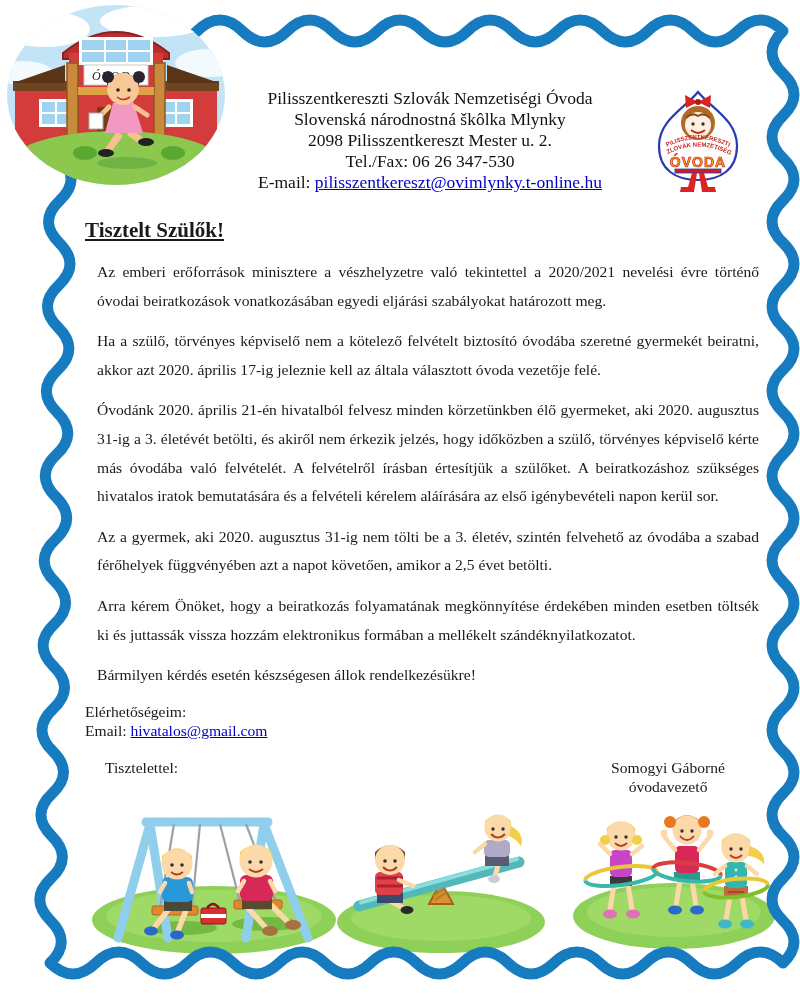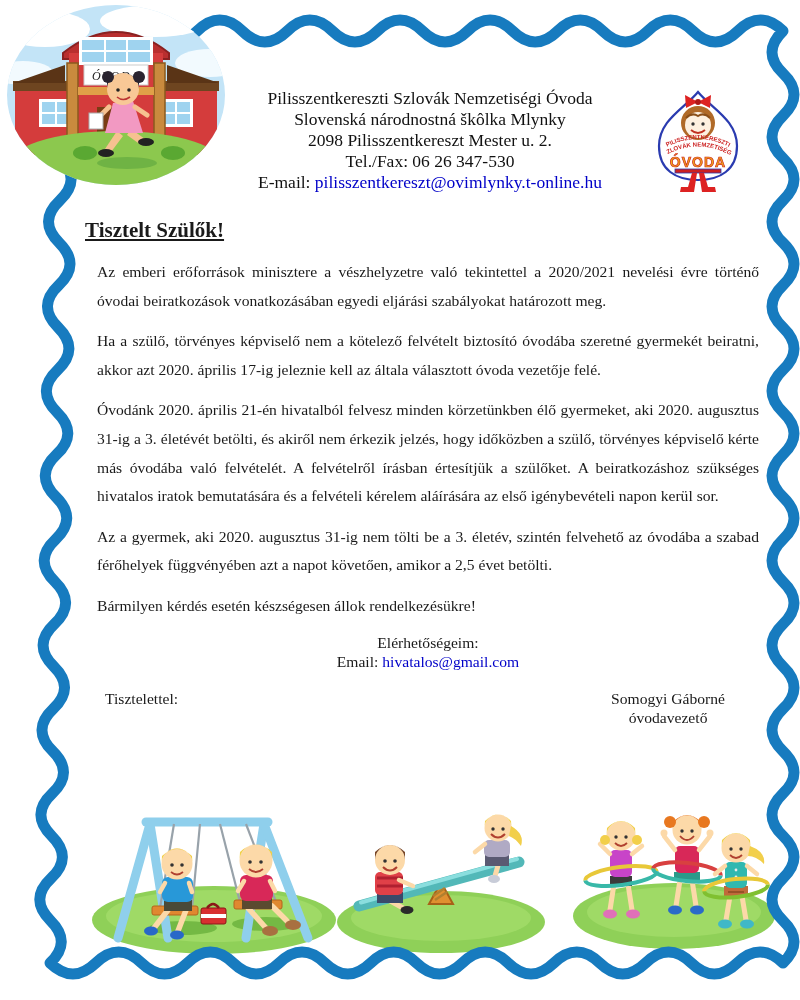--- a/index.html
+++ b/index.html
@@ -13,35 +13,35 @@
   .logo-illu{position:absolute;left:645px;top:86px;z-index:6;}
   .scene{position:absolute;z-index:2;}
   .scene-swing{left:88px;top:788px;}
   .scene-seesaw{left:333px;top:810px;}
   .scene-hoops{left:568px;top:788px;}
 
   .header-block{
     position:absolute;left:160px;top:88px;width:540px;z-index:4;
     text-align:center;font-size:17.5px;line-height:21px;color:#111;
   }
-  a.doc-link{color:#0000c8;cursor:pointer;}
+  a.doc-link{color:#0000c8;text-decoration:underline;cursor:pointer;}
 
   .title-block{
     position:absolute;left:85px;top:218px;width:685px;z-index:4;
     text-align:left;font-size:21px;font-weight:bold;
   }
   .title-block span{text-decoration:underline;}
 
   .body-block{
     position:absolute;left:85px;top:246px;width:686px;z-index:3;
     font-size:15.6px;line-height:28.6px;text-align:justify;
   }
   .body-block p{margin:12px;}
   .contact-block{margin-top:7px;line-height:19.5px;text-align:left;}
-  .contact-block div{white-space:pre-wrap;text-align:center;}
+  .contact-block div{white-space:pre-wrap;}
   .sig-row{margin-top:17px;display:flex;line-height:19.5px;}
   .sig-left{flex:0 0 auto;margin-left:20px;}
   .sig-right{margin-left:auto;margin-right:46px;text-align:center;}
 </style>
 </head>
 <body>
 
 <svg class="border-svg" width="800" height="1000">
   <path id="wavyRect" fill="none" stroke="#177bbf" stroke-width="11" stroke-linejoin="round" stroke-linecap="round" d="M62 31 Q84.5 53.0 107.1 31.0 Q129.6 9.0 152.1 31.0 Q174.7 53.0 197.2 31.0 Q219.7 9.0 242.3 31.0 Q264.8 53.0 287.3 31.0 Q309.8 9.0 332.4 31.0 Q354.9 53.0 377.4 31.0 Q400.0 9.0 422.5 31.0 Q445.0 53.0 467.6 31.0 Q490.1 9.0 512.6 31.0 Q535.2 53.0 557.7 31.0 Q580.2 9.0 602.8 31.0 Q625.3 53.0 647.8 31.0 Q670.3 9.0 692.9 31.0 Q715.4 53.0 737.9 31.0 Q760.5 9.0 783.0 31.0 Q761.0 52.2 783.0 73.4 Q805.0 94.5 783.0 115.7 Q761.0 136.9 783.0 158.1 Q805.0 179.3 783.0 200.5 Q761.0 221.6 783.0 242.8 Q805.0 264.0 783.0 285.2 Q761.0 306.4 783.0 327.5 Q805.0 348.7 783.0 369.9 Q761.0 391.1 783.0 412.3 Q805.0 433.5 783.0 454.6 Q761.0 475.8 783.0 497.0 Q805.0 518.2 783.0 539.4 Q761.0 560.5 783.0 581.7 Q805.0 602.9 783.0 624.1 Q761.0 645.3 783.0 666.5 Q805.0 687.6 783.0 708.8 Q761.0 730.0 783.0 751.2 Q805.0 772.4 783.0 793.5 Q761.0 814.7 783.0 835.9 Q805.0 857.1 783.0 878.3 Q761.0 899.5 783.0 920.6 Q805.0 941.8 783.0 963.0 Q760.1 941.0 737.2 963.0 Q714.3 985.0 691.4 963.0 Q668.5 941.0 645.6 963.0 Q622.7 985.0 599.8 963.0 Q576.8 941.0 553.9 963.0 Q531.0 985.0 508.1 963.0 Q485.2 941.0 462.3 963.0 Q439.4 985.0 416.5 963.0 Q393.6 941.0 370.7 963.0 Q347.8 985.0 324.9 963.0 Q302.0 941.0 279.1 963.0 Q256.2 985.0 233.3 963.0 Q210.3 941.0 187.4 963.0 Q164.5 985.0 141.6 963.0 Q118.7 941.0 95.8 963.0 Q72.9 985.0 50.0 963.0 Q72.3 942.1 50.5 920.6 Q28.8 899.2 51.1 878.3 Q73.4 857.4 51.6 835.9 Q29.9 814.4 52.2 793.5 Q74.5 772.6 52.7 751.2 Q31.0 729.7 53.3 708.8 Q75.5 687.9 53.8 666.5 Q32.1 645.0 54.4 624.1 Q76.6 603.2 54.9 581.7 Q33.2 560.3 55.5 539.4 Q77.7 518.5 56.0 497.0 Q34.3 475.5 56.5 454.6 Q78.8 433.7 57.1 412.3 Q35.4 390.8 57.6 369.9 Q79.9 349.0 58.2 327.5 Q36.5 306.1 58.7 285.2 Q81.0 264.3 59.3 242.8 Q37.5 221.4 59.8 200.5 Q82.1 179.6 60.4 158.1 Q38.6 136.6 60.9 115.7 Q83.2 94.8 61.5 73.4 Q39.7 51.9 62.0 31.0 Z"></path>
 </svg>
@@ -153,20 +153,21 @@
 
 <div class="title-block">
   <span>Tisztelt Szülők!</span>
 </div>
 
 <div class="body-block">
   <p>Az emberi erőforrások minisztere a vészhelyzetre való tekintettel a 2020/2021 nevelési évre történő óvodai beiratkozások vonatkozásában egyedi eljárási szabályokat határozott meg.</p>
   <p>Ha a szülő, törvényes képviselő nem a kötelező felvételt biztosító óvodába szeretné gyermekét beiratni, akkor azt 2020. április 17-ig jeleznie kell az általa választott óvoda vezetője felé.</p>
   <p>Óvodánk 2020. április 21-én hivatalból felvesz minden körzetünkben élő gyermeket, aki 2020. augusztus 31-ig a 3. életévét betölti, és akiről nem érkezik jelzés, hogy időközben a szülő, törvényes képviselő kérte más óvodába való felvételét. A felvételről írásban értesítjük a szülőket. A beiratkozáshoz szükséges hivatalos iratok bemutatására és a felvételi kérelem aláírására az első igénybevételi napon kerül sor.</p>
   <p>Az a gyermek, aki 2020. augusztus 31-ig nem tölti be a 3. életév, szintén felvehető az óvodába a szabad férőhelyek függvényében azt a napot követően, amikor a 2,5 évet betölti.</p>
+  <p>Arra kérem Önöket, hogy a beiratkozás folyamatának megkönnyítése érdekében minden esetben töltsék ki és juttassák vissza hozzám elektronikus formában a mellékelt szándéknyilatkozatot.</p>
   <p>Bármilyen kérdés esetén készségesen állok rendelkezésükre!</p>
 
   <div class="contact-block">
     <div>Elérhetőségeim:</div>
     <div><span>Email: </span><a class="doc-link">hivatalos@gmail.com</a></div>
   </div>
 
   <div class="sig-row">
     <div class="sig-left">Tisztelettel:</div>
     <div class="sig-right">

